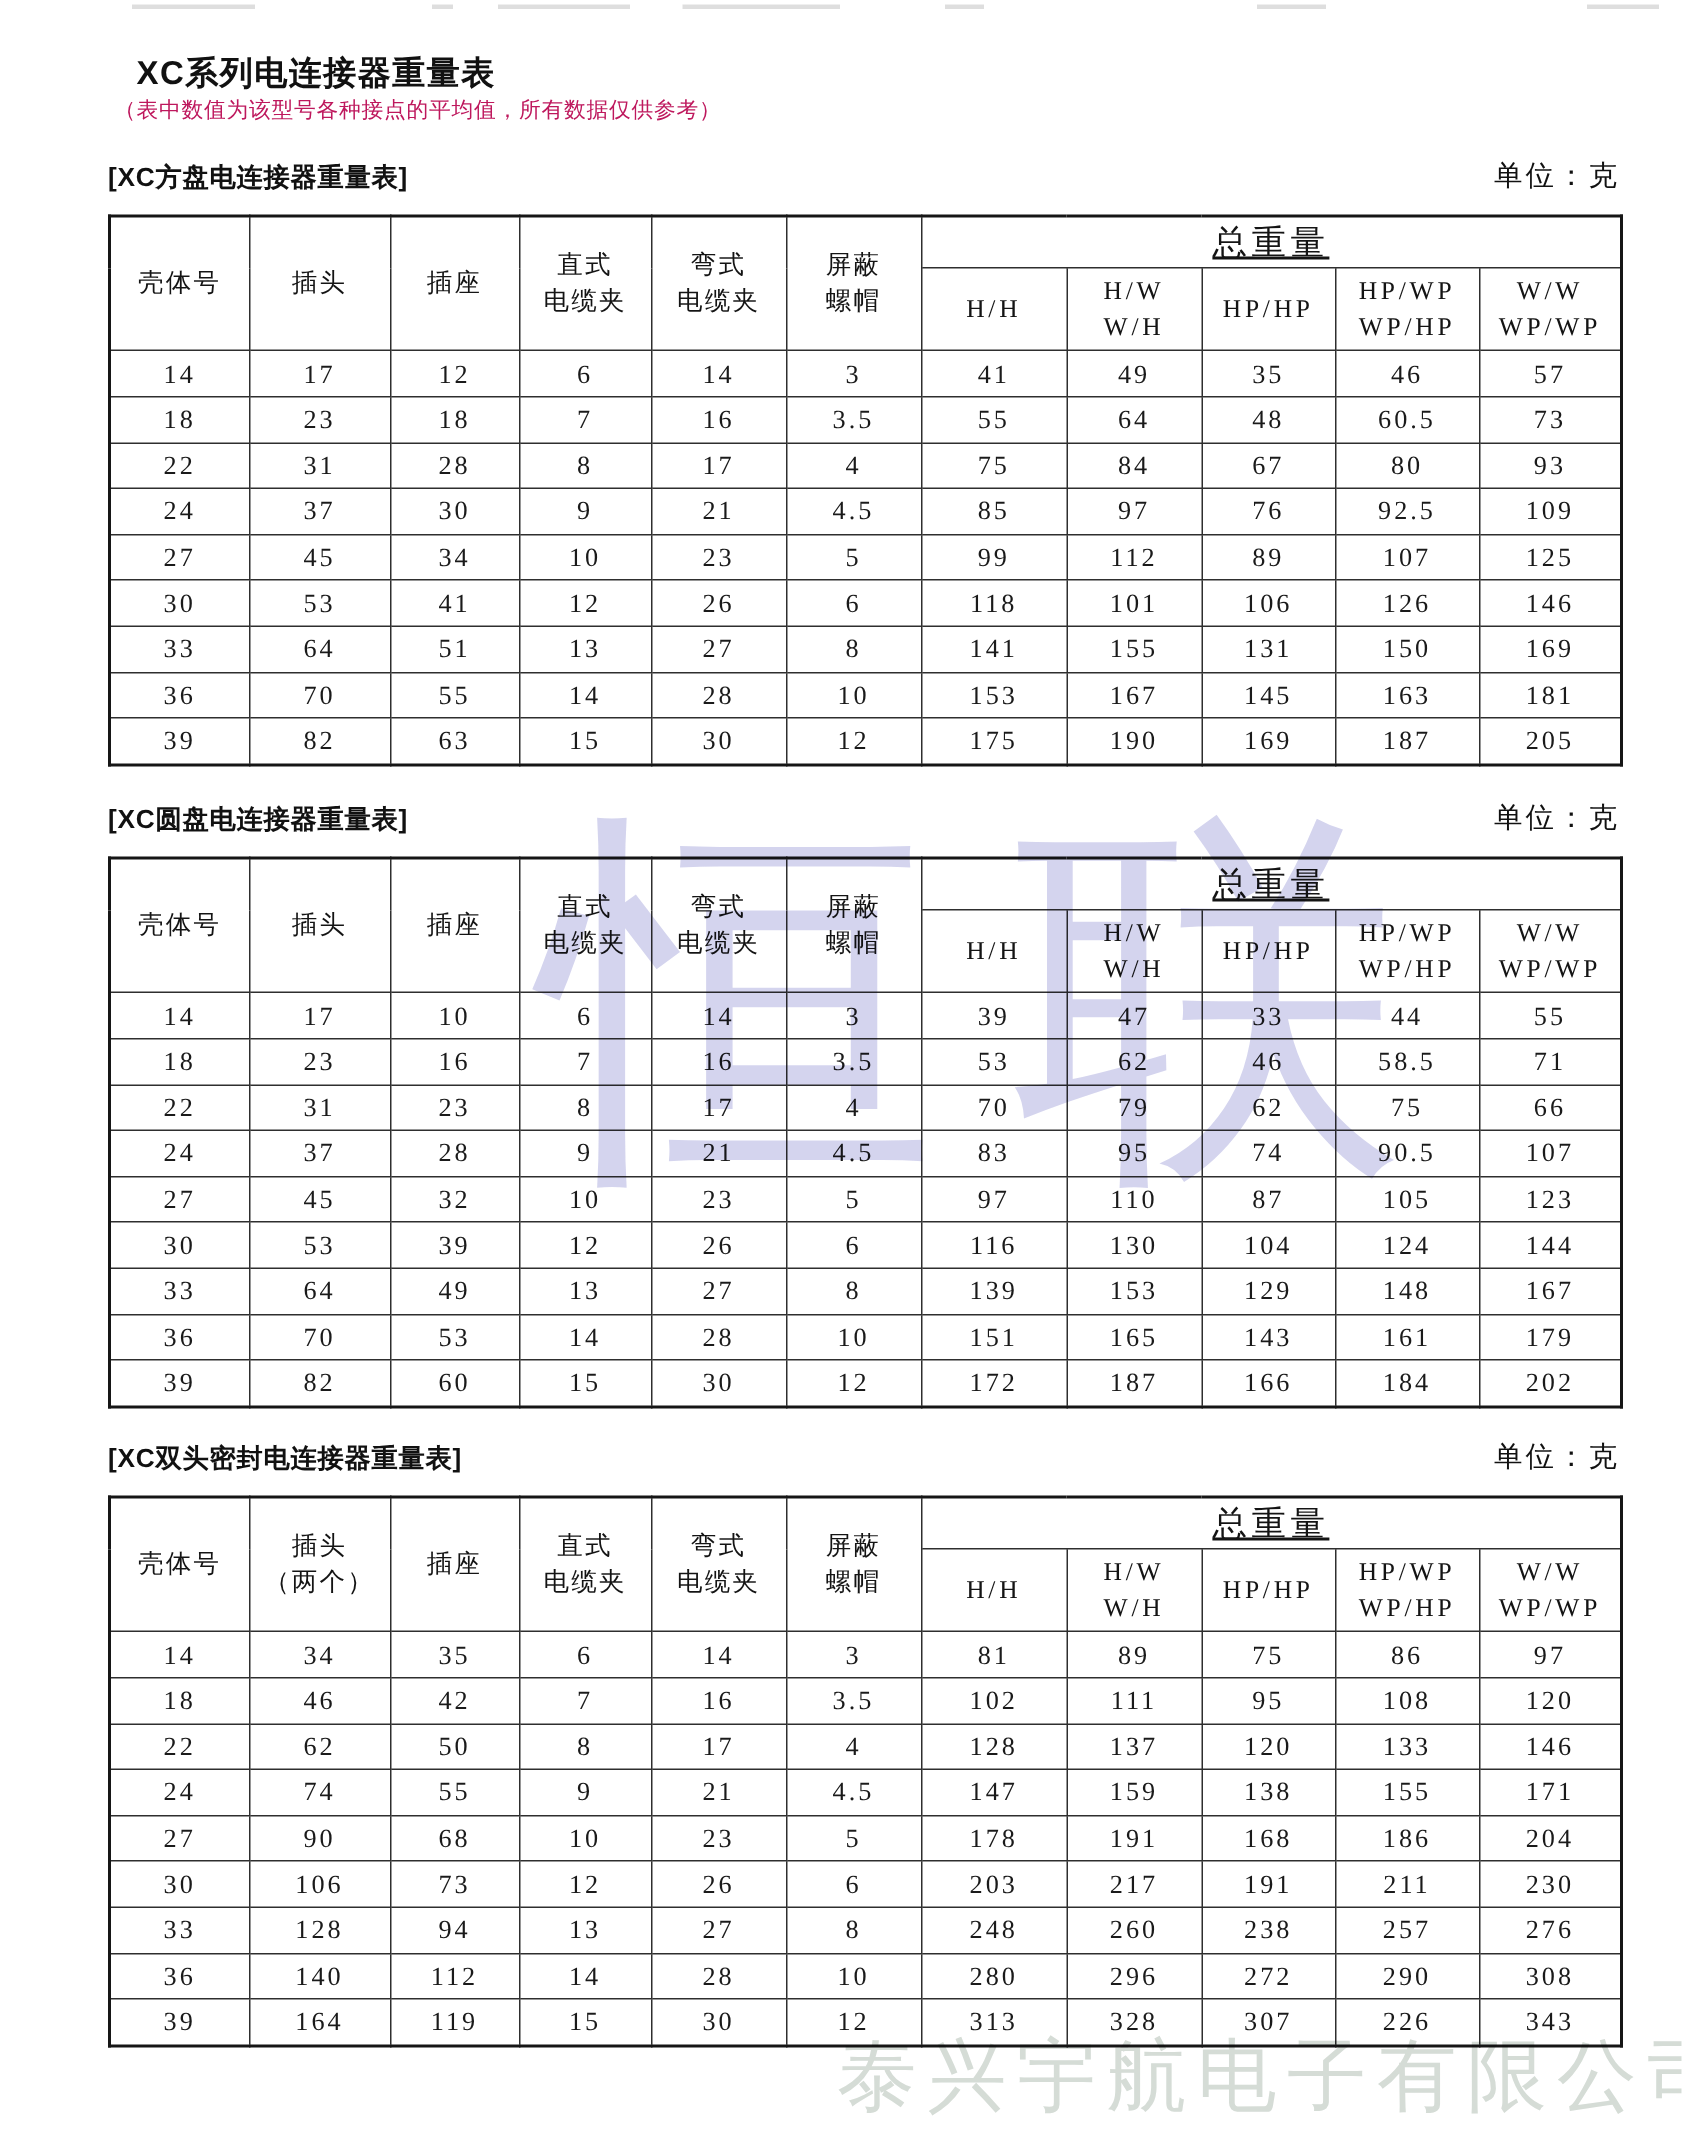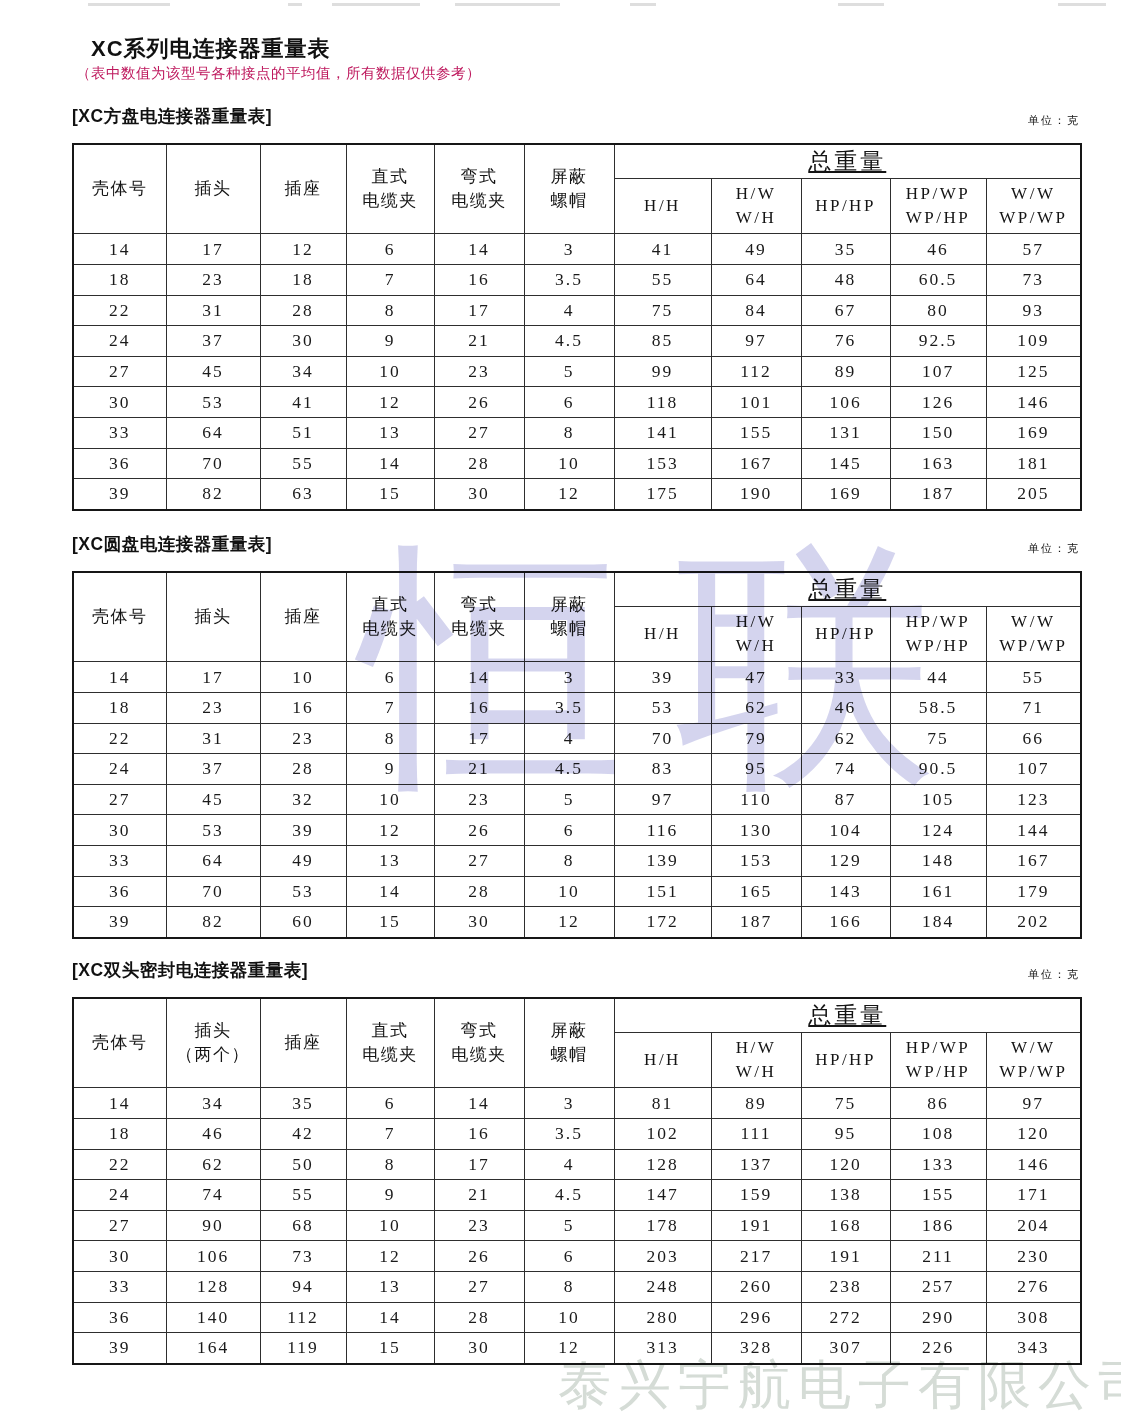--- a/index.html
+++ b/index.html
@@ -26,21 +26,21 @@
   .section-head{
     position:absolute;left:72px;width:1008px;
     display:flex;justify-content:space-between;align-items:flex-end;
   }
   .sec-title{
     font-family:"Liberation Sans", sans-serif;
     font-weight:700;font-size:17.5px;color:#111;letter-spacing:.5px;
   }
   .unit{
     font-family:"Liberation Serif", serif;
-    font-size:11px;color:#111;letter-spacing:2px;
+    font-size:19px;color:#111;letter-spacing:2px;
   }
   table.wt{
     position:absolute;left:72px;width:1008px;
     border-collapse:collapse;table-layout:fixed;
     border:2.2px solid #161616;
     z-index:1;
   }
   table.wt th, table.wt td{
     border:1.5px solid #2e2e2e;
     text-align:center;vertical-align:middle;

